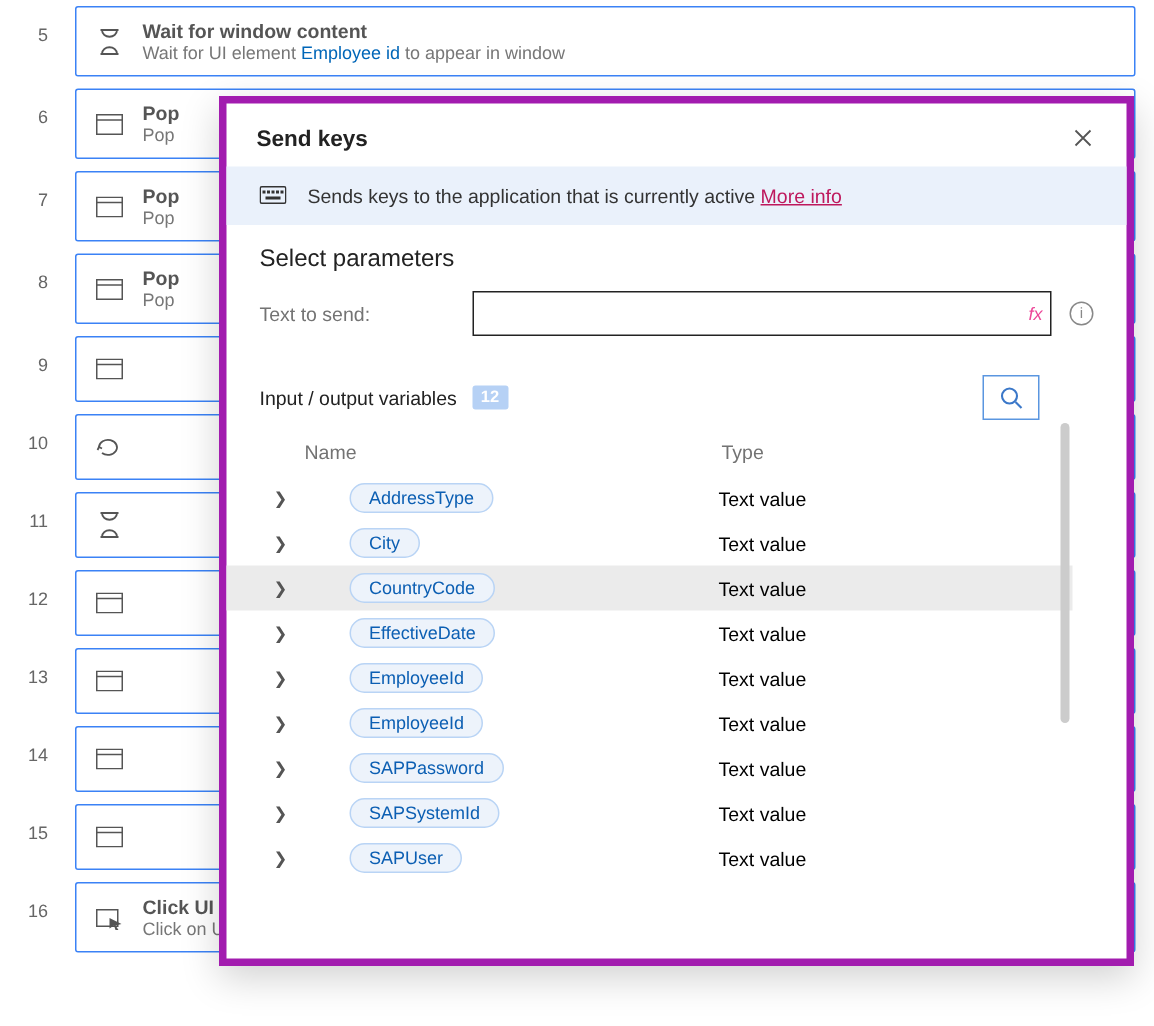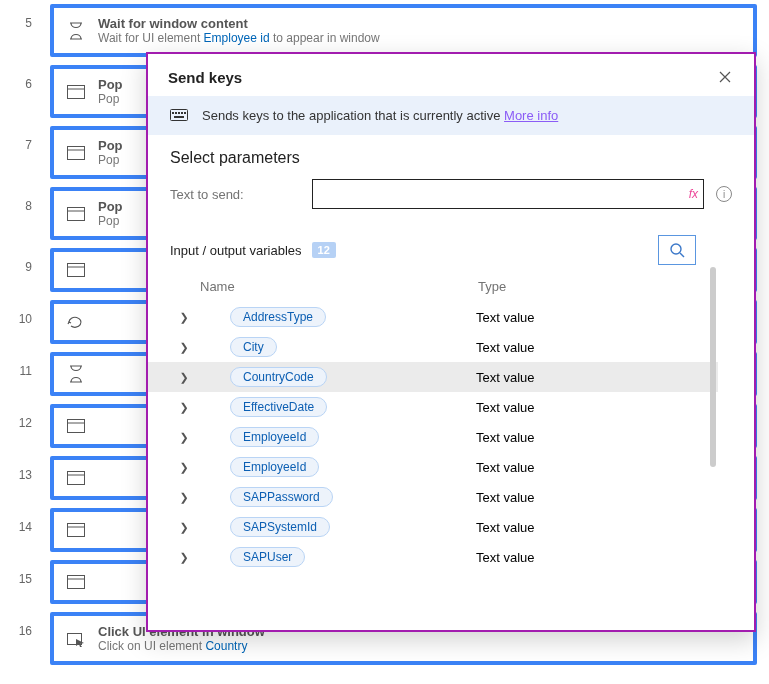--- a/index.html
+++ b/index.html
@@ -1,31 +1,31 @@
 <!DOCTYPE html>
 <html><head>
 <meta charset="utf-8">
 <style>
   * { box-sizing: border-box; font-family: "Segoe UI", Arial, sans-serif; }
   body { margin: 0; background: #fff; width: 769px; height: 684px; overflow: hidden; position: relative; }
   .flow-column { position: absolute; left: 0; top: 0; width: 769px; }
   .step-row { display: flex; align-items: stretch; padding: 4px 0; }
   .step-num { width: 50px; text-align: right; font-size: 12px; color: #666; padding-top: 12px; padding-right: 18px; }
-  .step-card { flex: 1; border: 4px solid #3b82f6; border-radius: 2px; background: #fff; display: flex; align-items: center; padding: 8px 12px; margin-right: 12px; min-height: 44px; }
+  .step-card { flex: 1; border: 1px solid #3b82f6; border-radius: 2px; background: #fff; display: flex; align-items: center; padding: 8px 12px; margin-right: 12px; min-height: 44px; }
   .step-icon { width: 20px; height: 20px; display: flex; align-items: center; justify-content: center; margin-right: 12px; color: #555; }
   .step-text { display: flex; flex-direction: column; }
   .step-title { font-size: 13px; font-weight: 600; color: #555; }
   .step-sub { font-size: 12px; color: #777; }
   .step-link { color: #0066b8; }
-  .dialog-shadow { position: absolute; left: 146px; top: 52px; width: 610px; height: 580px; background: #fff; box-shadow: 0 8px 24px rgba(0,0,0,0.18); border: 2px solid #a21caf; }
+  .dialog-shadow { position: absolute; left: 146px; top: 64px; width: 610px; height: 580px; background: #fff; box-shadow: 0 8px 24px rgba(0,0,0,0.18); border: 5px solid #a21caf; }
   .dlg-header { display: flex; align-items: center; justify-content: space-between; padding: 14px 20px 10px 20px; }
   .dlg-title { font-size: 15px; font-weight: 600; color: #222; }
   .dlg-close { width: 18px; height: 18px; display: flex; align-items: center; justify-content: center; color: #555; cursor: pointer; }
   .dlg-banner { background: #eaf1fb; display: flex; align-items: center; padding: 12px 22px; font-size: 13px; color: #333; gap: 14px; }
-  .dlg-banner a { color: #8b5cf6; }
+  .dlg-banner a { color: #be185d; }
   .dlg-section { padding: 14px 22px 4px 22px; font-size: 16px; color: #222; }
   .param-row { display: flex; align-items: center; padding: 8px 22px; gap: 12px; }
   .param-label { width: 130px; font-size: 13px; color: #737373; }
   .param-input-wrap { flex: 1; position: relative; }
   .param-input { width: 100%; height: 30px; border: 1px solid #222; padding: 0 30px 0 8px; font-size: 13px; }
   .fx-btn { position: absolute; right: 6px; top: 50%; transform: translateY(-50%); font-style: italic; font-size: 12px; color: #ec4899; cursor: pointer; }
   .info-circle { width: 16px; height: 16px; border: 1px solid #888; border-radius: 50%; font-size: 10px; color: #888; display: flex; align-items: center; justify-content: center; cursor: default; }
   .var-panel { margin: 12px 36px 0 0; position: relative; }
   .var-head { display: flex; align-items: center; justify-content: space-between; padding: 6px 22px; }
   .var-head-left { display: flex; align-items: center; gap: 10px; font-size: 13px; color: #222; }

